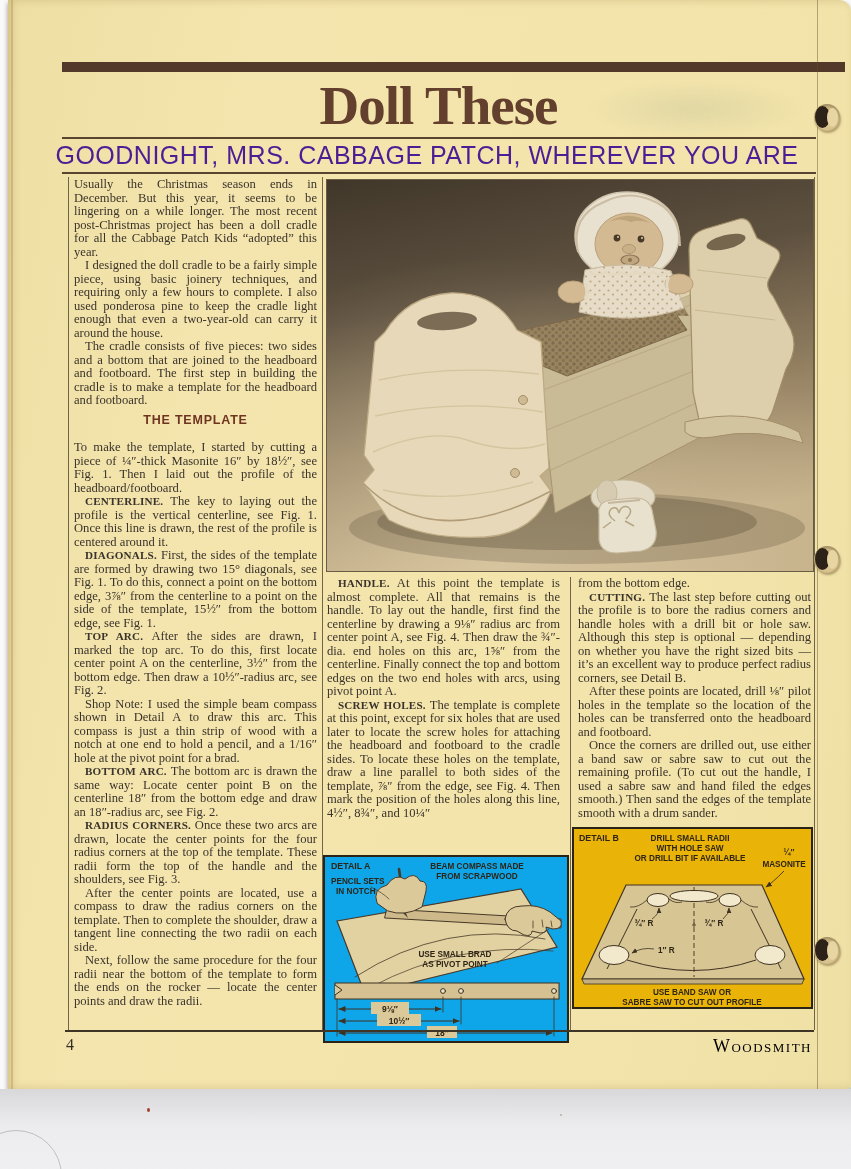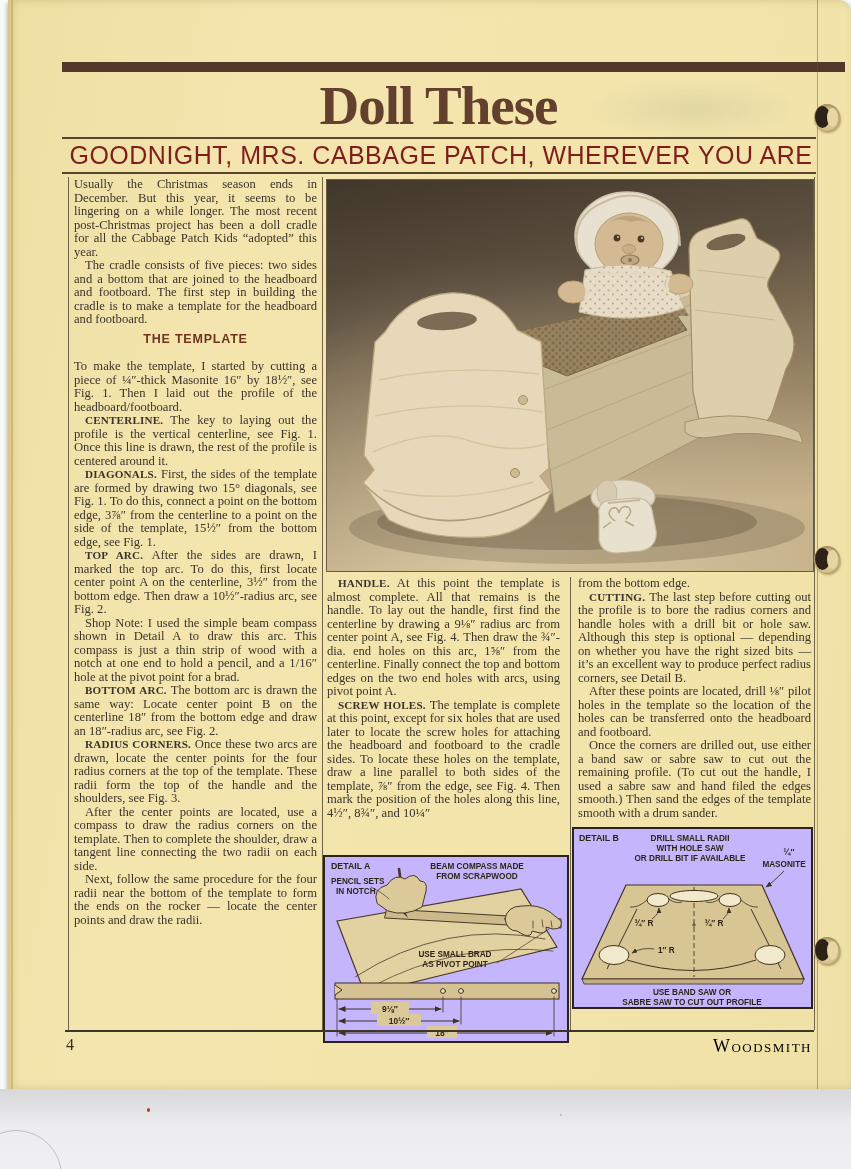--- a/index.html
+++ b/index.html
@@ -30,22 +30,22 @@
   .hole::after{content:'';position:absolute;left:13px;top:4px;width:11px;height:19px;border-radius:50%;
     background:#e7d5a2;}
   .hole.h1{left:814px;top:104px;} .hole.h2{left:814px;top:546px;} .hole.h3{left:814px;top:937px;}
   
   .header-bar{position:absolute;left:62px;top:62px;width:783px;height:10px;background:#52392a;}
   .page-title{position:absolute;left:62px;top:74px;width:753px;height:62px;text-align:center;
     font-family:"Liberation Serif",serif;font-weight:bold;font-size:55px;letter-spacing:-1px;color:#63402e;}
   .rule{position:absolute;background:#57452f;height:2px;}
   .rule.r1{left:62px;top:137px;width:754px;}
   .rule.r2{left:62px;top:172px;width:754px;}
-  .subtitle{position:absolute;left:64px;top:141px;width:754px;height:28px;text-align:center;
-    font-family:"Liberation Sans",sans-serif;font-size:25px;letter-spacing:.5px;color:#7f1d1d;}
+  .subtitle{position:absolute;left:50px;top:141px;width:754px;height:28px;text-align:center;
+    font-family:"Liberation Sans",sans-serif;font-size:25px;letter-spacing:.5px;color:#4c1d95;}
   
   .vline{position:absolute;width:1px;background:rgba(70,58,38,.75);}
   .vl-left{left:68px;top:177px;height:853px;}
   .vl-mid1{left:322px;top:177px;height:853px;}
   .vl-mid2{left:570px;top:577px;height:453px;}
   .vl-right{left:814px;top:177px;height:853px;}
   
   .column{position:absolute;font-size:12.6px;line-height:13.5px;text-align:justify;}
   .column p{margin:0;text-indent:11px;}
   .column p.noindent{text-indent:0;}
@@ -55,22 +55,22 @@
   .col-1{left:74px;top:178px;width:243px;}
   .col-2{left:327px;top:577px;width:236px;}
   .col-3{left:578px;top:577px;width:235px;}
   .coltext{width:100%;}
   .col-2 .coltext{width:233px;}
   .col-3 .coltext{width:233px;}
   
   .photo{position:absolute;left:327px;top:180px;width:486px;height:391px;outline:1px solid #6a5b45;}
   
   .detail-box{border:2px solid #2b2315;margin-top:7px;}
-  .detail-a{width:242px;height:184px;margin-left:-4px;background:#c4b5fd;margin-top:35px;}
-  .detail-b{width:237px;height:178px;margin-left:-6px;background:#c4b5fd;}
+  .detail-a{width:242px;height:184px;margin-left:-4px;background:#0ea5e9;margin-top:35px;}
+  .detail-b{width:237px;height:178px;margin-left:-6px;background:#eab308;}
   .detail-box svg{display:block;}
   
   .footer-rule{position:absolute;left:65px;top:1030px;width:749px;height:2px;background:#3e3526;}
   .page-number{position:absolute;left:66px;top:1036px;font-size:16px;color:#332d24;}
   .brand{position:absolute;left:600px;top:1036px;width:212px;text-align:right;
     font-variant:small-caps;letter-spacing:1.5px;font-size:18px;color:#000000;}
   .dfont{font-family:"Liberation Sans",sans-serif;font-weight:bold;fill:#2e2517;}
 </style>
 </head>
 <body>
@@ -170,20 +170,21 @@
       <path d="M281,323 L313,320" stroke="#c9bda2" stroke-width="2"></path>
       <path d="M288,341 q-9,-6 -4,-12 q6,-4 8,4 q2,-8 9,-6 q6,4 -2,12 M284,342 l-8,6 M298,341 l9,5" fill="none" stroke="#b8a988" stroke-width="1.5"></path>
     </g>
     <rect width="486" height="391" fill="rgba(120,90,50,.05)"></rect>
   </g>
 </svg>
 
 <div class="column col-1">
   <div class="coltext">
       <p class="noindent">Usually the Christmas season ends in December. But this year, it seems to be lingering on a while longer. The most recent post-Christmas project has been a doll cradle for all the Cabbage Patch Kids “adopted” this year.</p>
+      <p>I designed the doll cradle to be a fairly simple piece, using basic joinery techniques, and requiring only a few hours to complete. I also used ponderosa pine to keep the cradle light enough that even a two-year-old can carry it around the house.</p>
       <p>The cradle consists of five pieces: two sides and a bottom that are joined to the headboard and footboard. The first step in building the cradle is to make a template for the headboard and footboard.</p>
       <div class="sec-heading">THE TEMPLATE</div>
       <p class="noindent">To make the template, I started by cutting a piece of ¼″-thick Masonite 16″ by 18½″, see Fig. 1. Then I laid out the profile of the headboard/footboard.</p>
       <p><span class="lead">CENTERLINE.</span> The key to laying out the profile is the vertical centerline, see Fig. 1. Once this line is drawn, the rest of the profile is centered around it.</p>
       <p><span class="lead">DIAGONALS.</span> First, the sides of the template are formed by drawing two 15° diagonals, see Fig. 1. To do this, connect a point on the bottom edge, 3⅞″ from the centerline to a point on the side of the template, 15½″ from the bottom edge, see Fig. 1.</p>
       <p><span class="lead">TOP ARC.</span> After the sides are drawn, I marked the top arc. To do this, first locate center point A on the centerline, 3½″ from the bottom edge. Then draw a 10½″-radius arc, see Fig. 2.</p>
       <p>Shop Note: I used the simple beam compass shown in Detail A to draw this arc. This compass is just a thin strip of wood with a notch at one end to hold a pencil, and a 1/16″ hole at the pivot point for a brad.</p>
       <p><span class="lead">BOTTOM ARC.</span> The bottom arc is drawn the same way: Locate center point B on the centerline 18″ from the bottom edge and draw an 18″-radius arc, see Fig. 2.</p>
       <p><span class="lead">RADIUS CORNERS.</span> Once these two arcs are drawn, locate the center points for the four radius corners at the top of the template. These radii form the top of the handle and the shoulders, see Fig. 3.</p>
       <p>After the center points are located, use a compass to draw the radius corners on the template. Then to complete the shoulder, draw a tangent line connecting the two radii on each side.</p>

